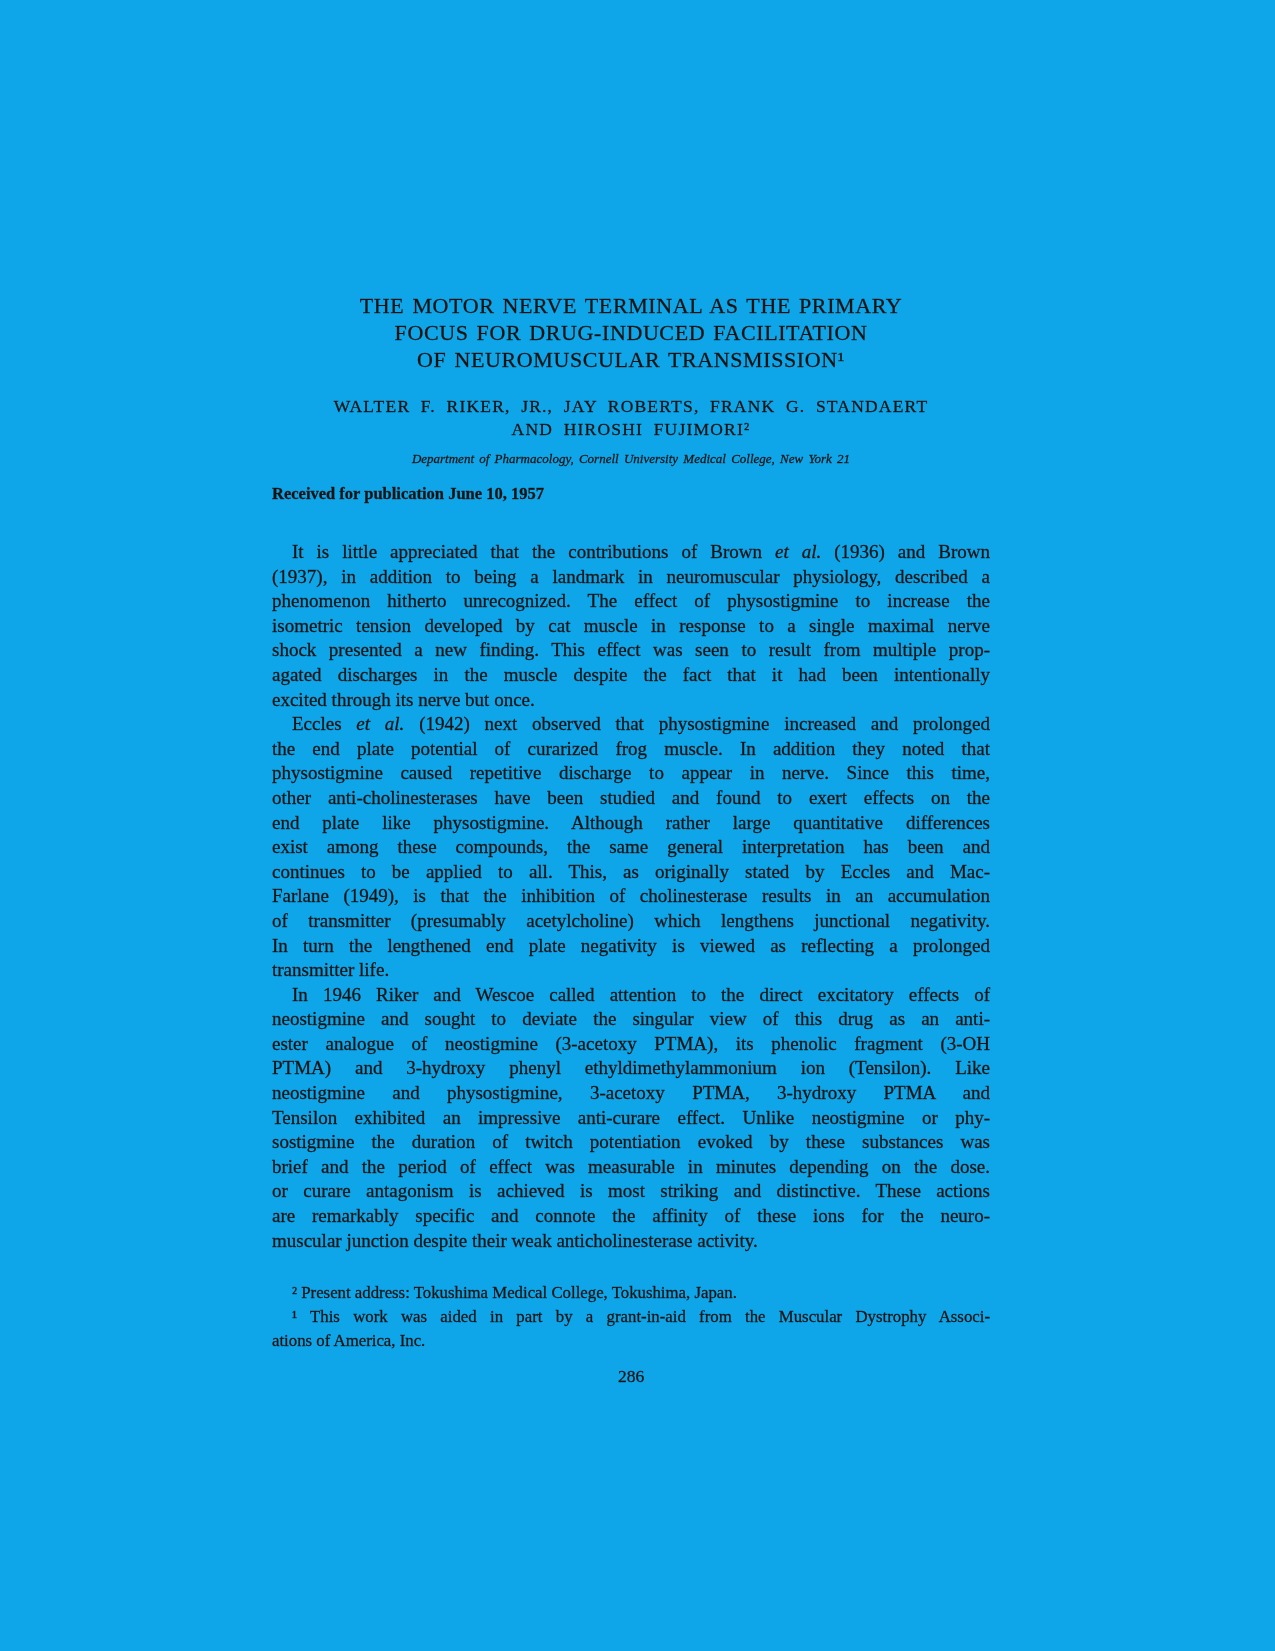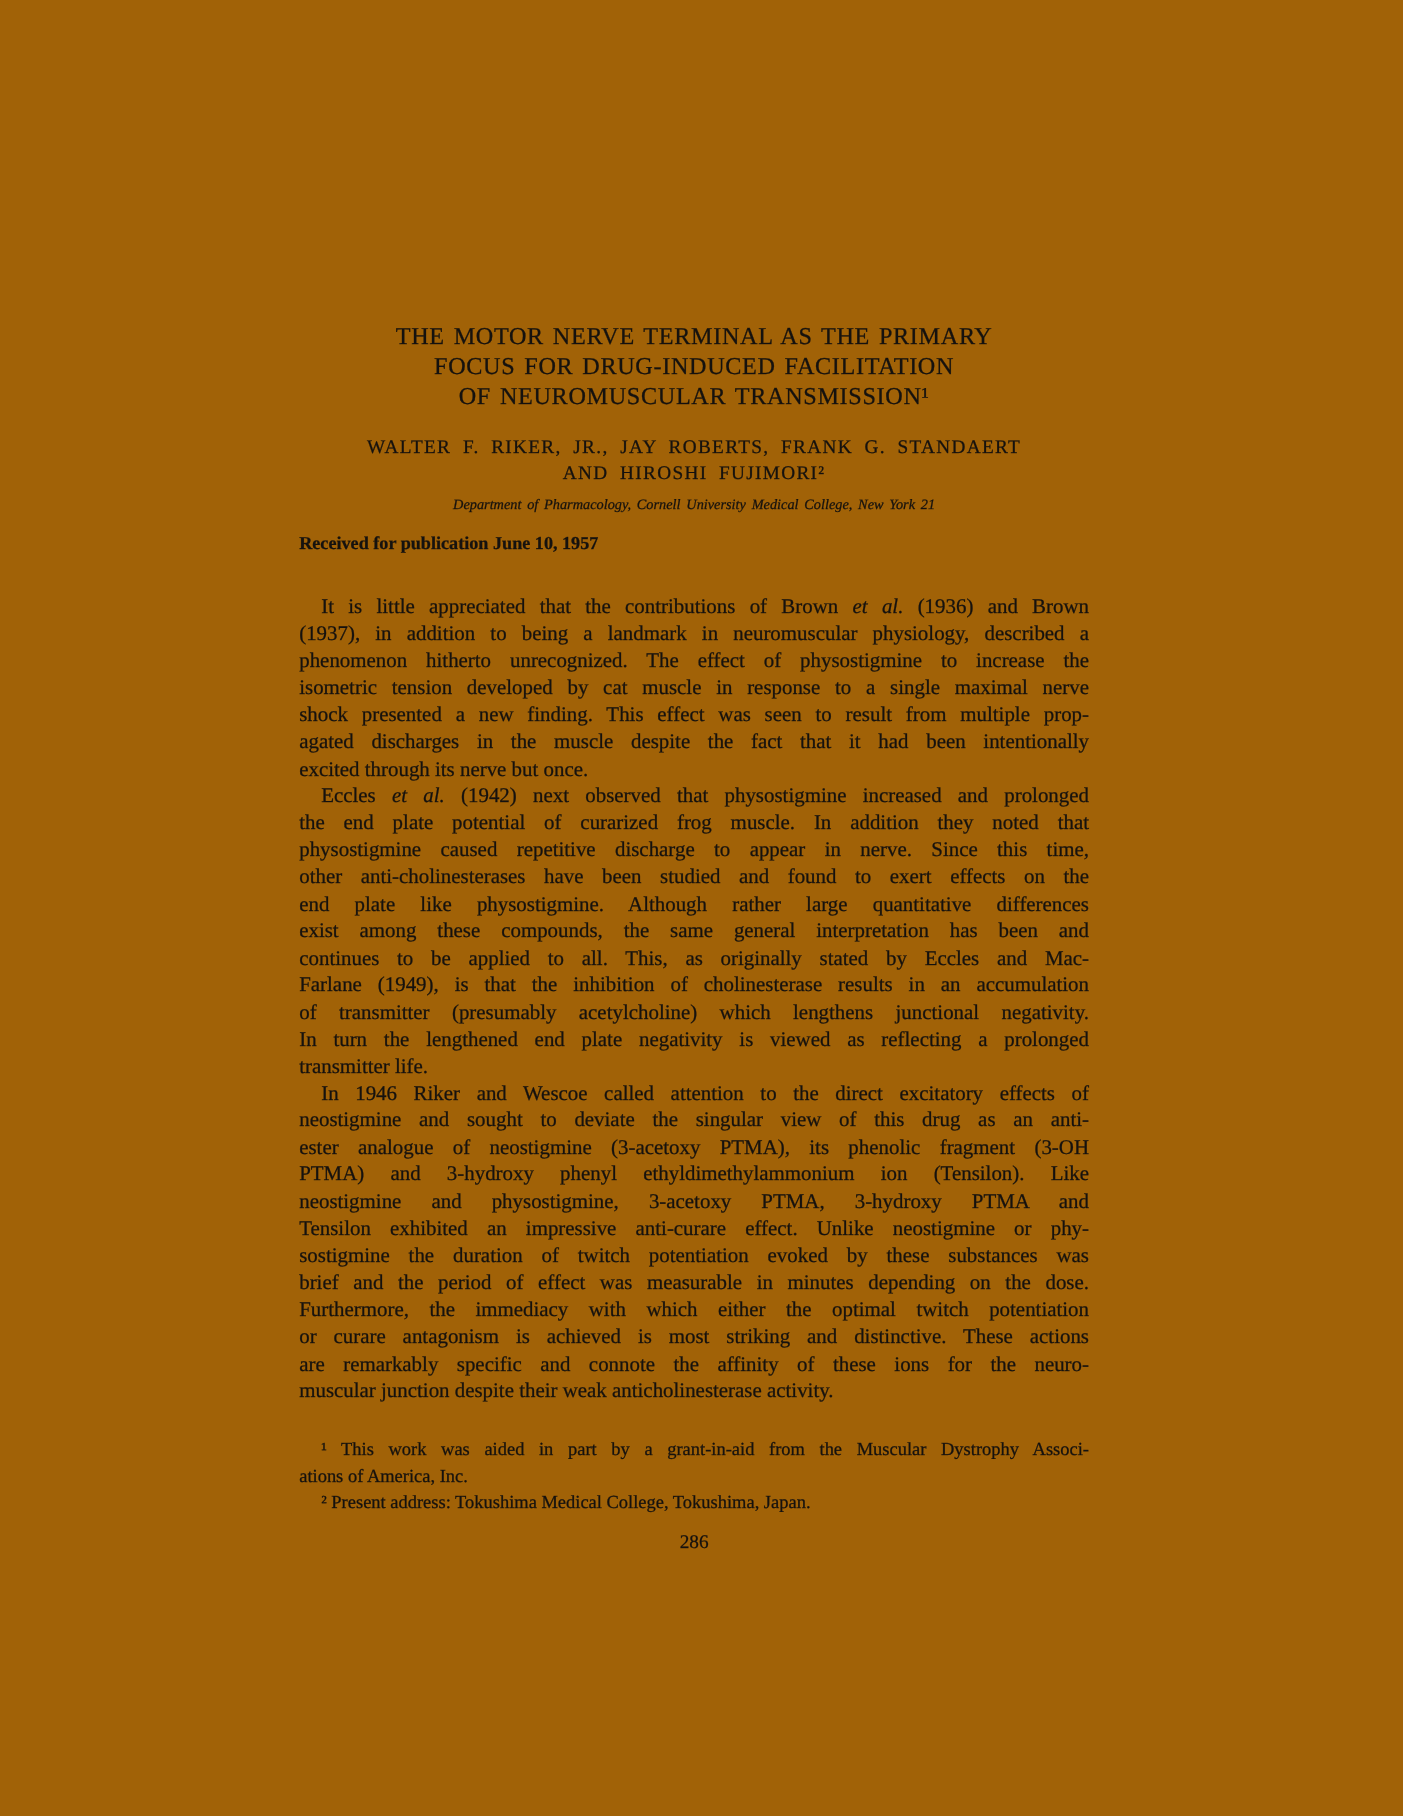--- a/index.html
+++ b/index.html
@@ -5,21 +5,21 @@
 <style>
   html, body {
     margin: 0;
     padding: 0;
     background: #ffffff;
   }
   .page {
     position: relative;
     width: 1275px;
     height: 1651px;
-    background: #a16207;
+    background: #0ea5e9;
     color: #15120f;
     font-family: "Liberation Serif", "DejaVu Serif", serif;
     -webkit-text-stroke: 0.3px rgba(21, 18, 15, 0.8);
     overflow: hidden;
   }
   .content {
     width: 718px;
     margin-left: 272px;
     padding-top: 292px;
     box-sizing: content-box;
@@ -132,33 +132,32 @@
         </div>
       <div class="para">
           <div class="line">In 1946 Riker and Wescoe called attention to the direct excitatory effects of</div>
           <div class="line">neostigmine and sought to deviate the singular view of this drug as an anti-</div>
           <div class="line">ester analogue of neostigmine (3-acetoxy PTMA), its phenolic fragment (3-OH</div>
           <div class="line">PTMA) and 3-hydroxy phenyl ethyldimethylammonium ion (Tensilon). Like</div>
           <div class="line">neostigmine and physostigmine, 3-acetoxy PTMA, 3-hydroxy PTMA and</div>
           <div class="line">Tensilon exhibited an impressive anti-curare effect. Unlike neostigmine or phy-</div>
           <div class="line">sostigmine the duration of twitch potentiation evoked by these substances was</div>
           <div class="line">brief and the period of effect was measurable in minutes depending on the dose.</div>
-          <div class="line">Furthermore, the immediacy with which either the optimal twitch potentiation</div>
           <div class="line">or curare antagonism is achieved is most striking and distinctive. These actions</div>
           <div class="line">are remarkably specific and connote the affinity of these ions for the neuro-</div>
           <div class="line">muscular junction despite their weak anticholinesterase activity.</div>
         </div>
     </div>
 
     <div class="footnotes">
       <div class="footnote para">
+          <div class="line">² Present address: Tokushima Medical College, Tokushima, Japan.</div>
+        </div>
+      <div class="footnote para">
           <div class="line">¹ This work was aided in part by a grant-in-aid from the Muscular Dystrophy Associ-</div>
           <div class="line">ations of America, Inc.</div>
-        </div>
-      <div class="footnote para">
-          <div class="line">² Present address: Tokushima Medical College, Tokushima, Japan.</div>
         </div>
     </div>
 
     <div class="page-number">286</div>
 
   </div>
 </div>
 
 </body></html>

